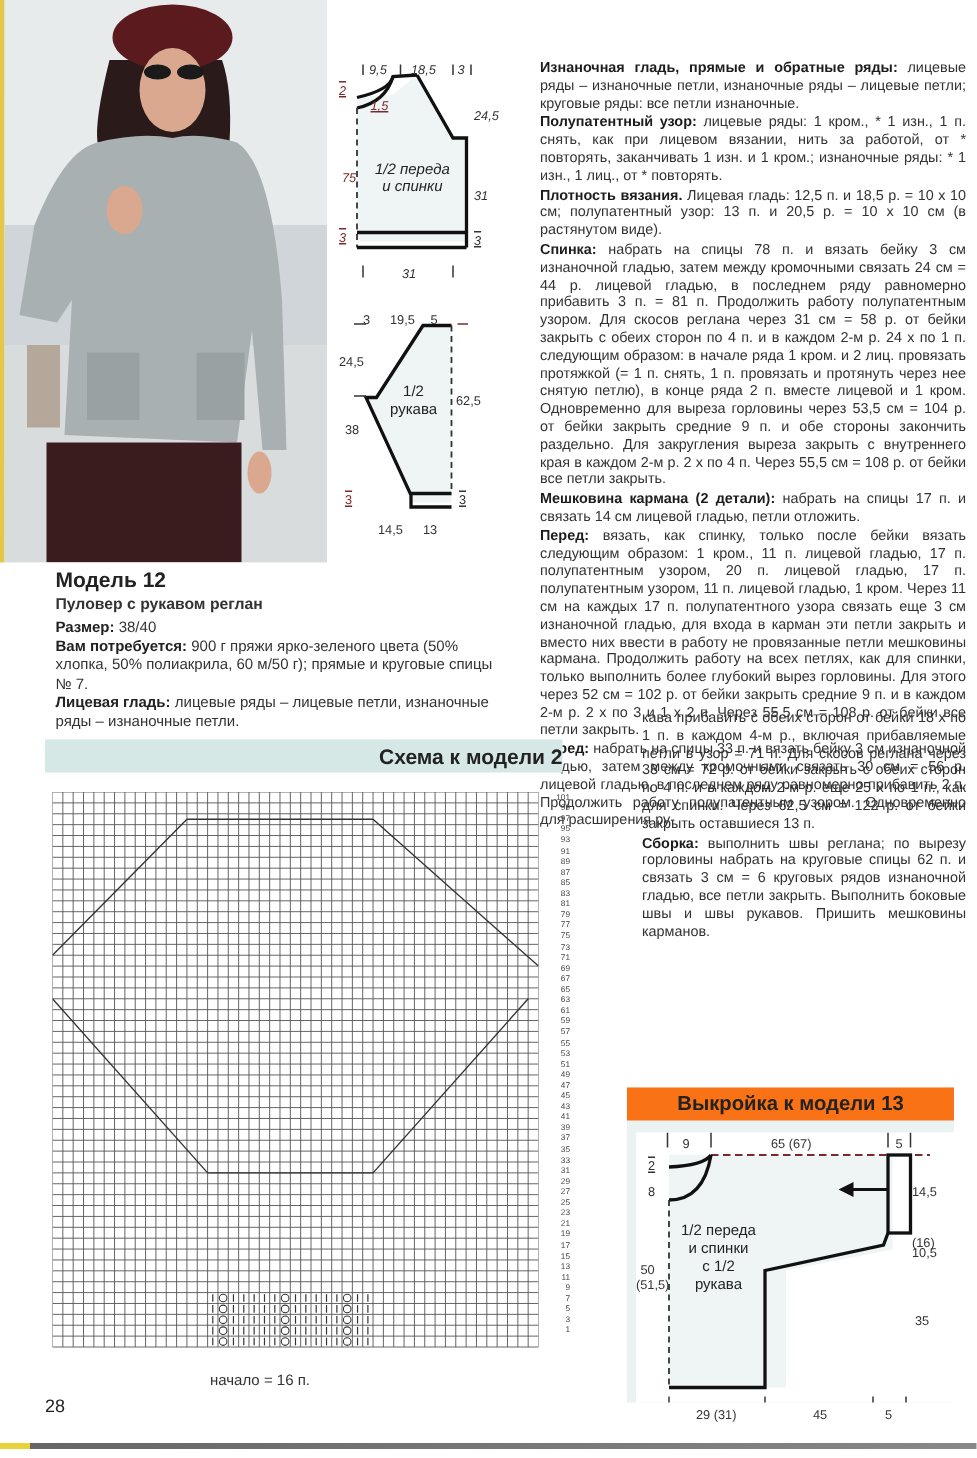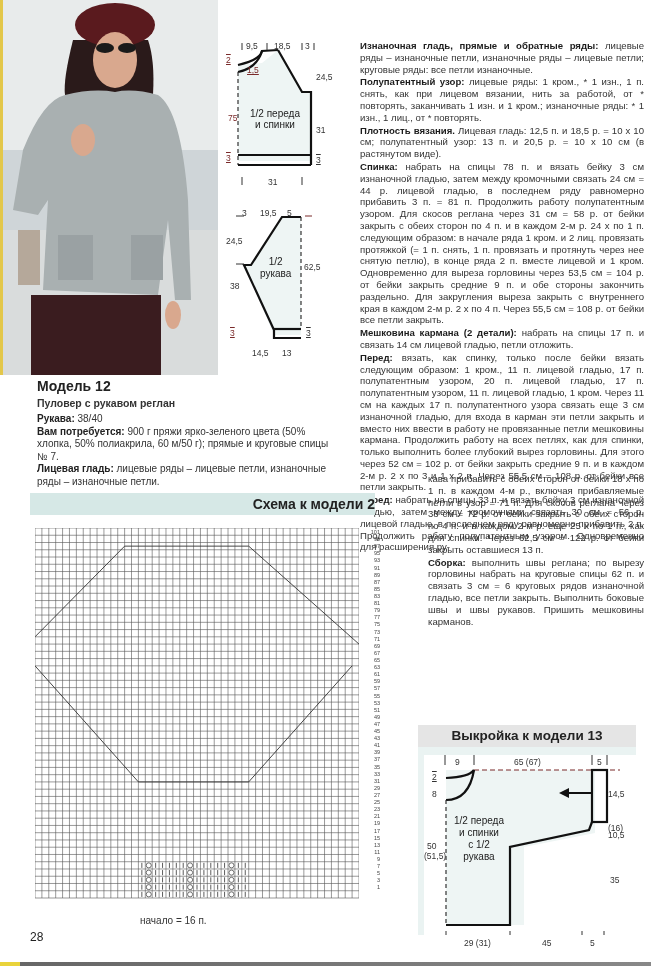--- a/index.html
+++ b/index.html
@@ -25,21 +25,21 @@
   .lbl.red{color:#7a2a2a;}
   #chart-header{left:30px;top:493px;width:345px;height:22px;background:#d6e8e6;}
   #chart-header span{display:block;text-align:right;font-size:14px;font-weight:bold;line-height:22px;color:#222;}
   #chart-svg{left:35px;top:528px;}
   #row-nums{left:360px;top:528px;width:20px;}
   .rownum{position:absolute;right:0;font-size:5.5px;color:#444;}
   .begin{left:140px;top:915px;font-size:10px;color:#333;}
   .page-num{left:30px;top:930px;font-size:12px;color:#222;}
   
   #p13-bg{left:418px;top:725px;width:218px;height:210px;background:#eaf3f2;}
-  #p13-header{left:418px;top:725px;width:218px;height:22px;background:#e5e5e5;}
+  #p13-header{left:418px;top:725px;width:218px;height:22px;background:#f97316;}
   #p13-header span{display:block;text-align:center;font-size:13.5px;font-weight:bold;line-height:22px;color:#222;}
   #p13-inner{left:424px;top:755px;width:212px;height:180px;background:#fff;}
   .footer-bar{left:0;top:962px;width:651px;height:4px;background:linear-gradient(90deg,#e9d33a 0 20px,#666 20px,#888 100%);}
 </style>
 </head>
 <body>
 
 <div id="photo" class="abs">
   <svg width="218" height="375" viewBox="0 0 218 375">
     <rect x="0" y="0" width="218" height="150" fill="#e8ebeb"></rect>
@@ -64,26 +64,26 @@
 
     <rect x="28" y="295" width="130" height="80" fill="#3a1c1f"></rect>
 
     <rect x="15" y="230" width="22" height="55" fill="#b5a89a"></rect>
   </svg>
 </div>
 
 <div class="abs model-title">Модель 12</div>
 <div class="abs model-sub">Пуловер с рукавом реглан</div>
 <div class="abs model-text">
-  <div><b>Рукава:</b> <span>38/40</span></div>
+  <div><b>Размер:</b> <span>38/40</span></div>
   <div><b>Вам потребуется:</b> <span>900 г пряжи ярко-зеленого цвета (50% хлопка, 50% полиакрила, 60 м/50 г); прямые и круговые спицы № 7.</span></div>
   <div><b>Лицевая гладь:</b> <span>лицевые ряды – лицевые петли, изнаночные ряды – изнаночные петли.</span></div>
 </div>
 
-<div class="abs" style="left:222px;top:35px;width:118px;height:160px;">
+<div class="abs" style="left:222px;top:35px;width:118px;height:160px;font-style:italic;">
   <svg width="118" height="160" style="position:absolute;left:0;top:0;">
     <path d="M18 58 L18 70 L38 70" stroke="none" fill="none"></path>
     <polygon points="16,30 40,28 56,15 80,57 89,57 89,126 16,126" fill="#eef5f4"></polygon>
     <path d="M16 30 Q38 25 40 16 L56 15" stroke="#111" stroke-width="2.2" fill="none"></path>
     <path d="M16 37 Q35 33 40 16" stroke="#111" stroke-width="2.2" fill="none"></path>
     <path d="M56 15 L80 57 L89 57 L89 130" stroke="#111" stroke-width="2.2" fill="none"></path>
     <line x1="16" y1="37" x2="16" y2="130" stroke="#333" stroke-width="1.2" stroke-dasharray="4,3"></line>
     <line x1="16" y1="120" x2="89" y2="120" stroke="#111" stroke-width="2.2"></line>
     <line x1="16" y1="130" x2="89" y2="130" stroke="#111" stroke-width="2.2"></line>
     <line x1="20" y1="8" x2="20" y2="15" stroke="#333"></line>

